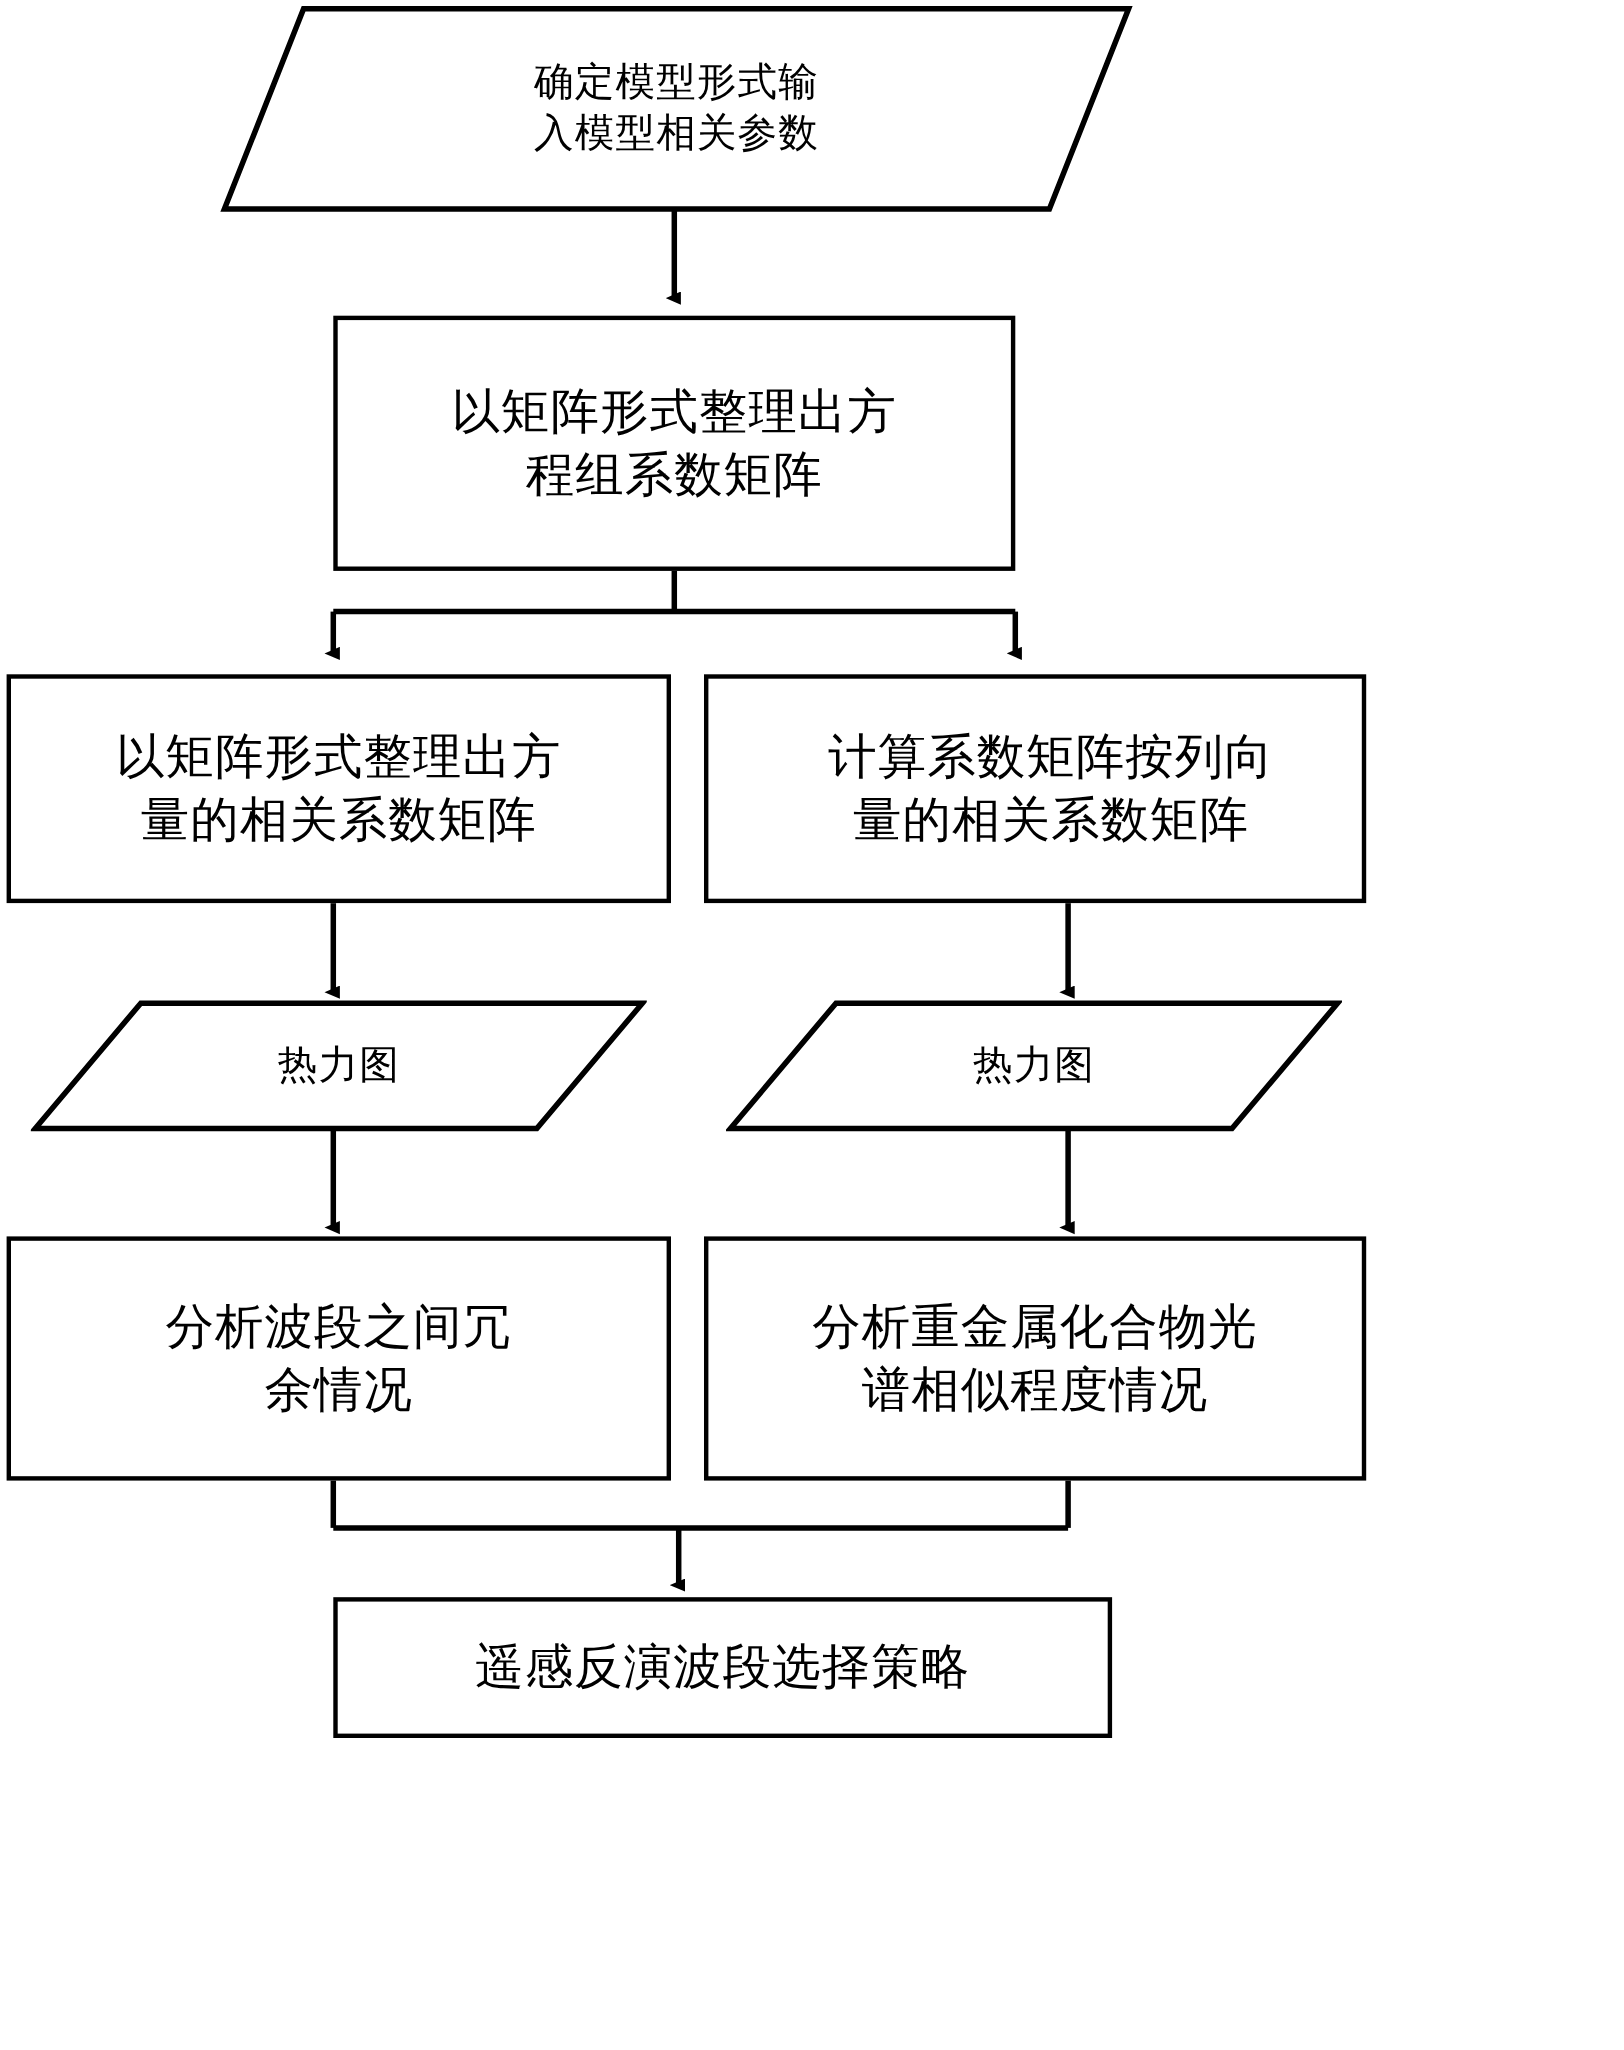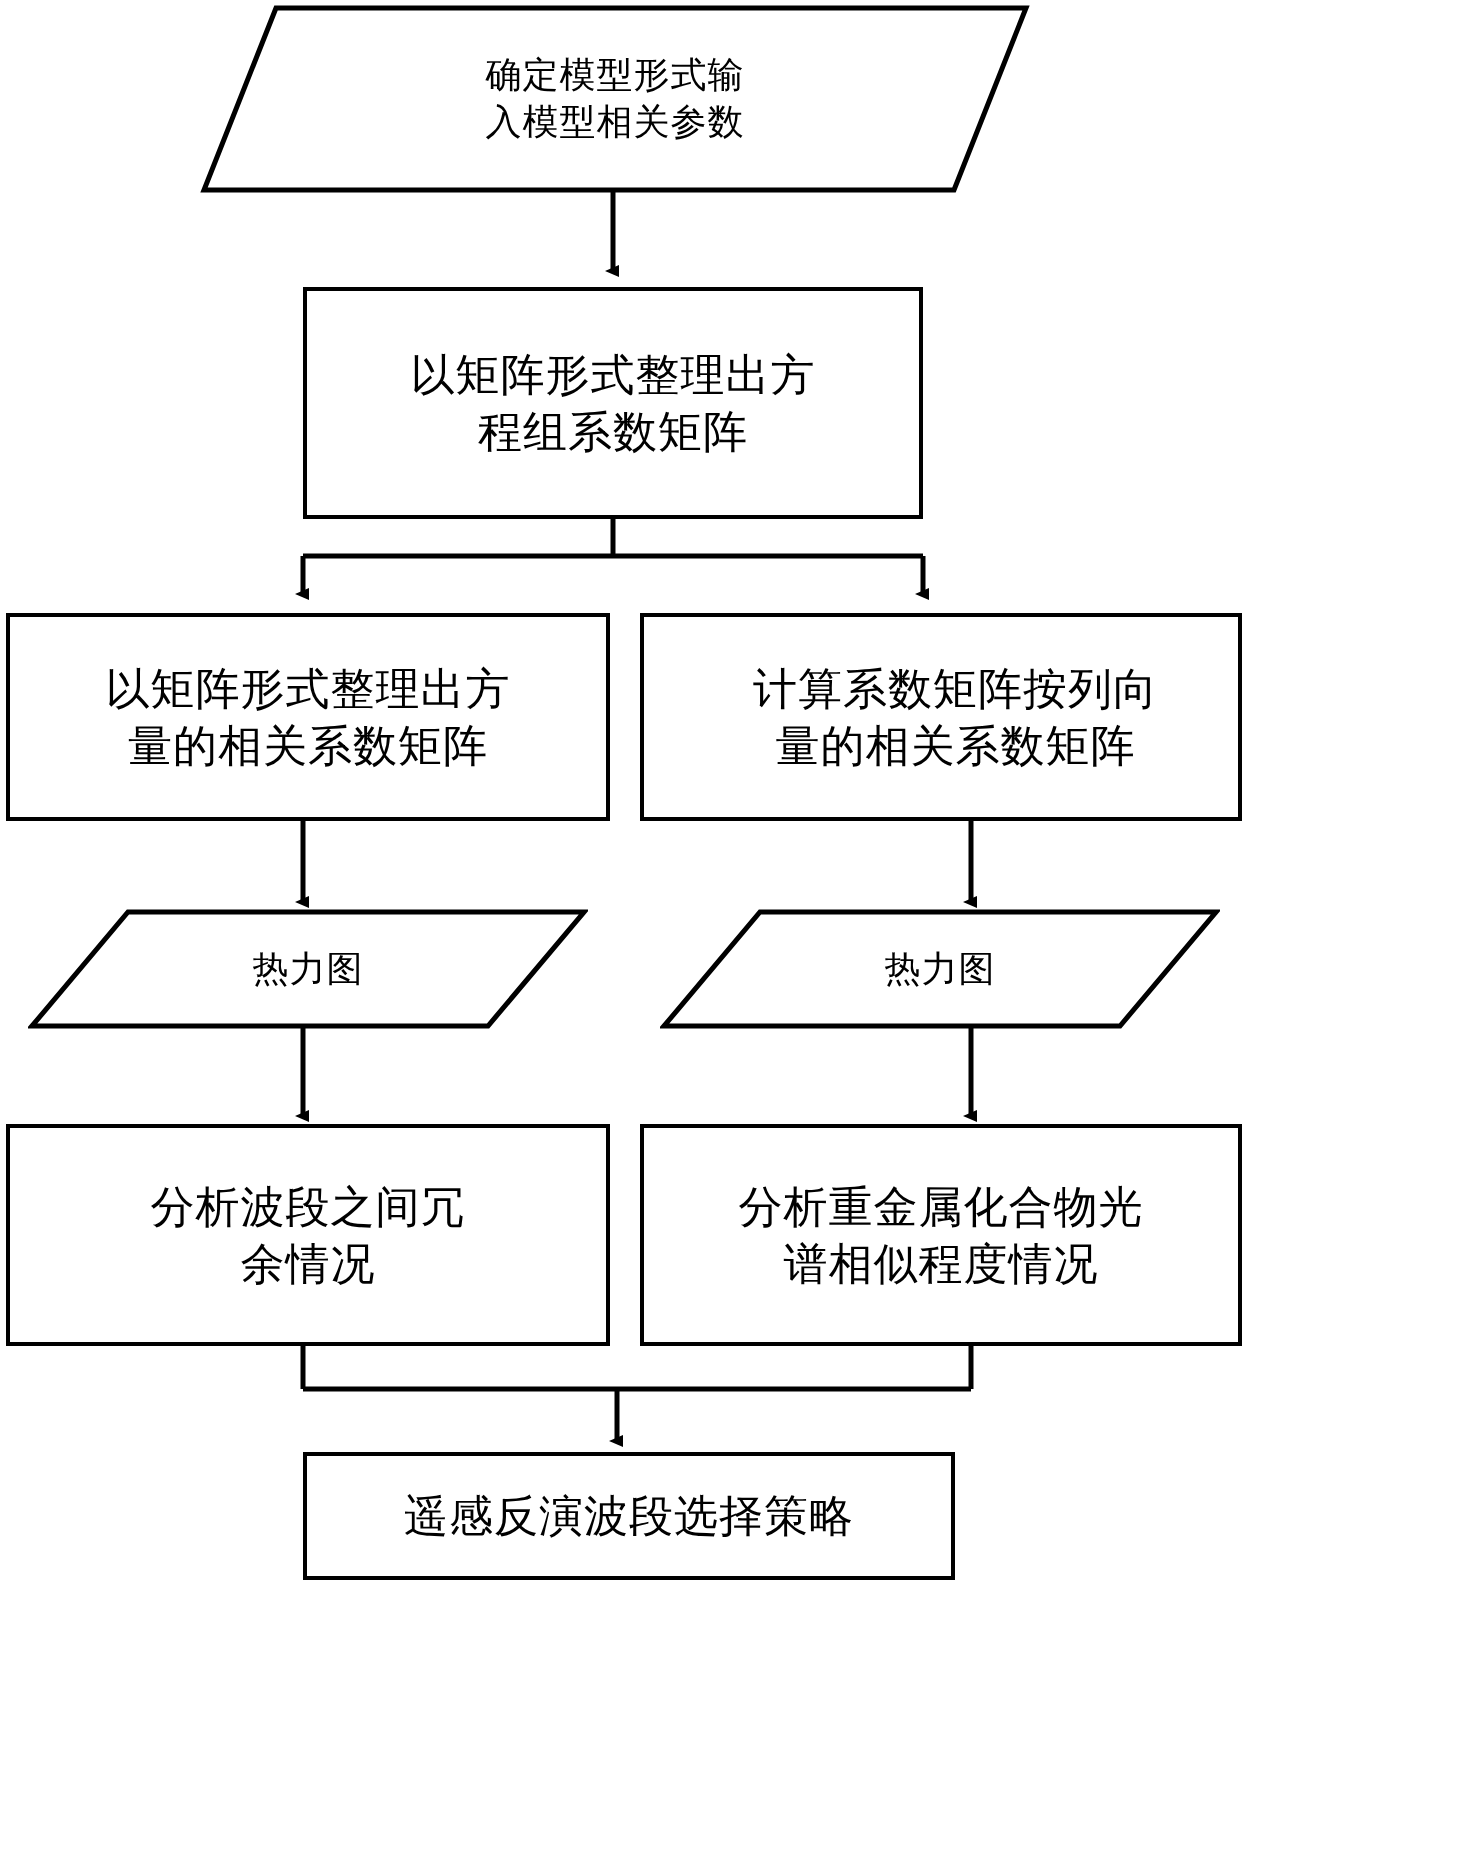--- a/index.html
+++ b/index.html
@@ -133,15 +133,15 @@
     <polygon points="100,4 556,4 460,118 4,118" fill="#ffffff" stroke="#000000" stroke-width="5"></polygon>
   </svg>
   <div class="para-label" style="left:660px; top:908px; width:560px; height:122px;">热力图</div>
 
   <div class="node rect" style="left:6px; top:1124px; width:604px; height:222px;">分析波段之间冗
 余情况</div>
 
   <div class="node rect" style="left:640px; top:1124px; width:602px; height:222px;">分析重金属化合物光
 谱相似程度情况</div>
 
-  <div class="node rect" style="left:303px; top:1452px; width:652px; height:128px;">遥感反演波段选择策略</div>
+  <div class="node rect" style="left:303px; top:1452px; width:708px; height:128px;">遥感反演波段选择策略</div>
 
 </div>
 
 </body></html>

